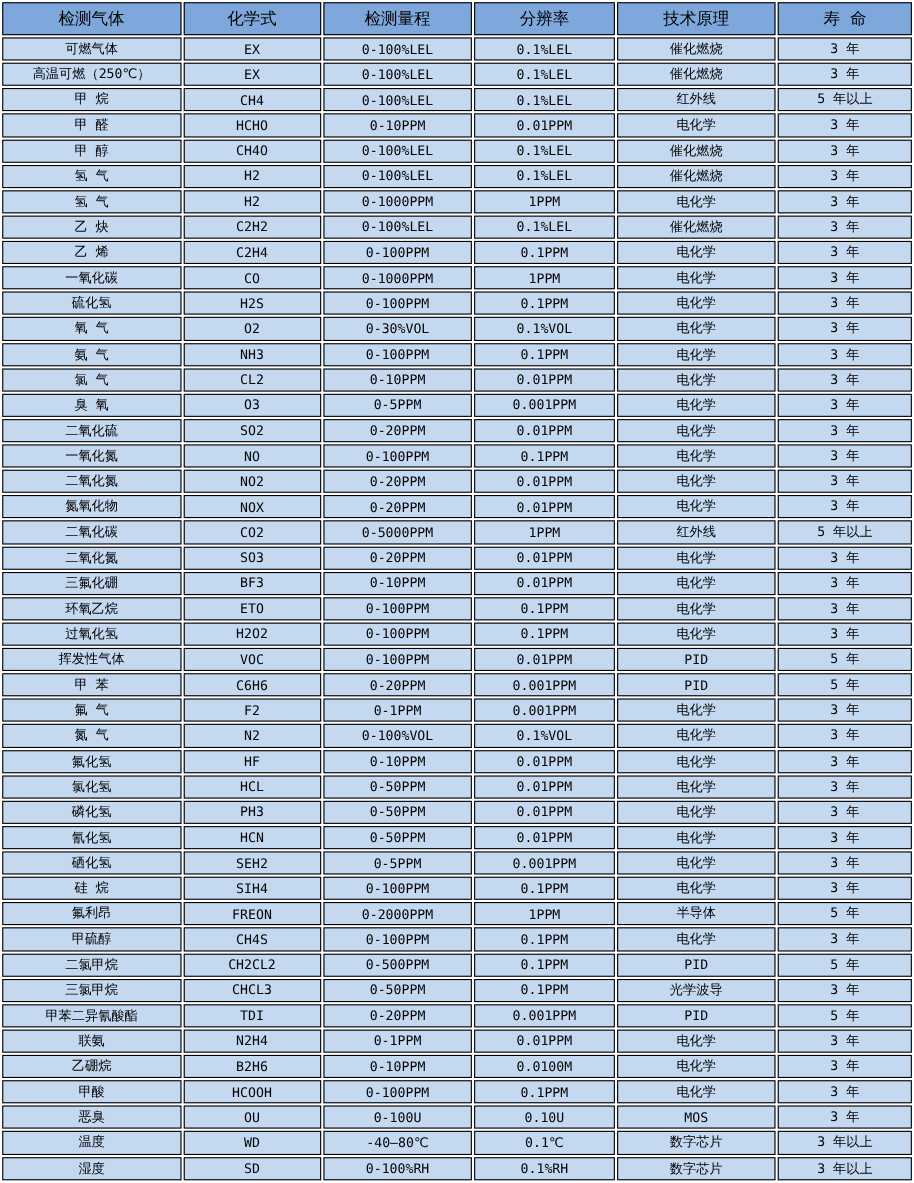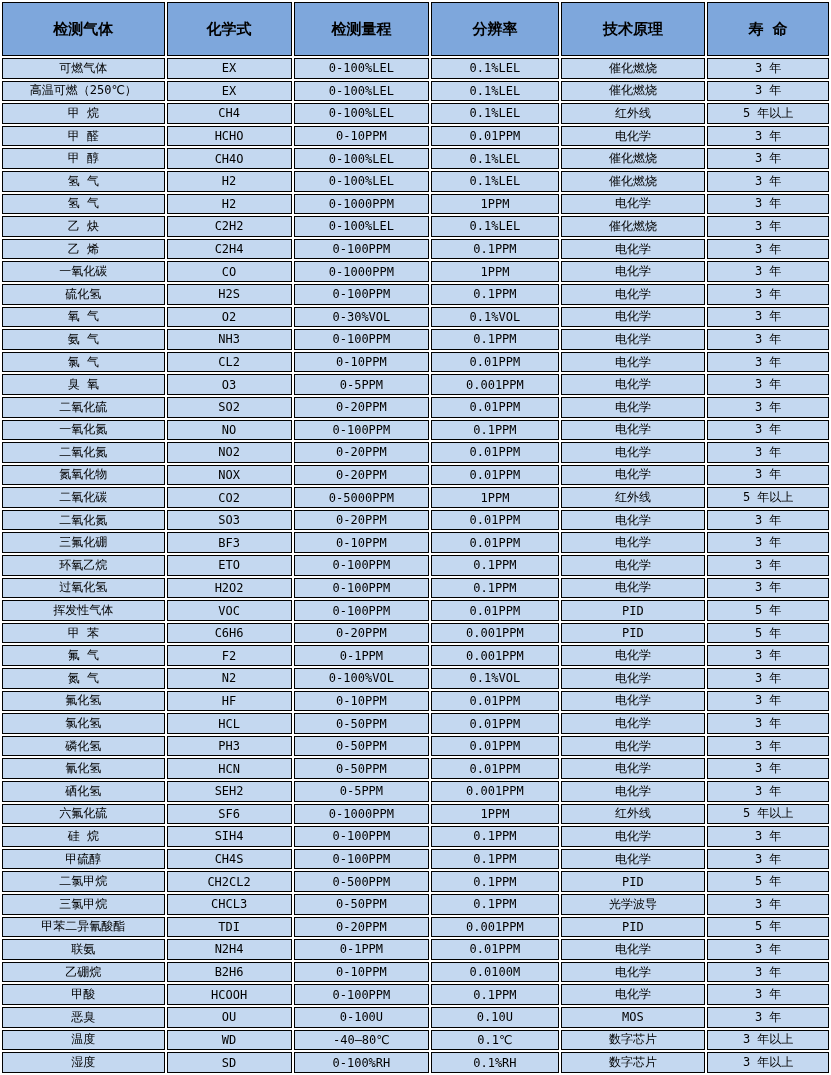--- a/index.html
+++ b/index.html
@@ -15,25 +15,25 @@
     border-spacing: 2px;
     background: #ffffff;
     font-family: "DejaVu Sans Mono", "DejaVu Sans", "Liberation Sans", sans-serif;
     color: #000000;
     box-sizing: border-box;
   }
   .spec-table th {
     background: #7EA7DC;
     border: 1px solid #000000;
     font-size: 15px;
-    font-weight: bold;
+    font-weight: normal;
     text-align: center;
     vertical-align: middle;
     height: 20px;
-    padding: 16px;
+    padding: 4px;
     overflow: hidden;
     white-space: nowrap;
   }
   .spec-table td {
     background: #C4D8F0;
     border: 1px solid #000000;
     font-size: 12px;
     text-align: center;
     vertical-align: middle;
     padding: 0;
@@ -328,34 +328,34 @@
       </tr>
       <tr>
         <td>硒化氢</td>
         <td>SEH2</td>
         <td>0-5PPM</td>
         <td>0.001PPM</td>
         <td>电化学</td>
         <td>3 年</td>
       </tr>
       <tr>
-        <td>六氟化硫</td>
-        <td>SF6</td>
-        <td>0-1000PPM</td>
-        <td>1PPM</td>
-        <td>红外线</td>
-        <td>5 年以上</td>
-      </tr>
-      <tr>
         <td>硅 烷</td>
         <td>SIH4</td>
         <td>0-100PPM</td>
         <td>0.1PPM</td>
         <td>电化学</td>
         <td>3 年</td>
+      </tr>
+      <tr>
+        <td>氟利昂</td>
+        <td>FREON</td>
+        <td>0-2000PPM</td>
+        <td>1PPM</td>
+        <td>半导体</td>
+        <td>5 年</td>
       </tr>
       <tr>
         <td>甲硫醇</td>
         <td>CH4S</td>
         <td>0-100PPM</td>
         <td>0.1PPM</td>
         <td>电化学</td>
         <td>3 年</td>
       </tr>
       <tr>

